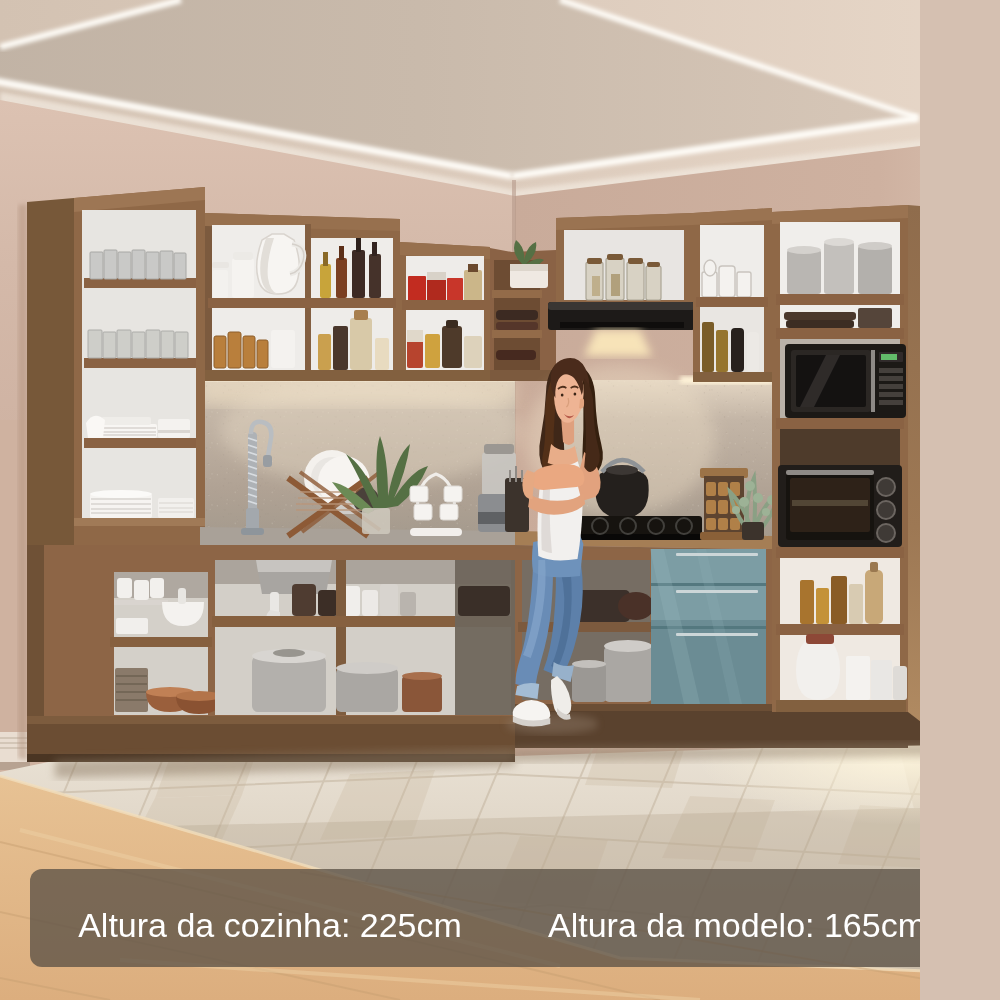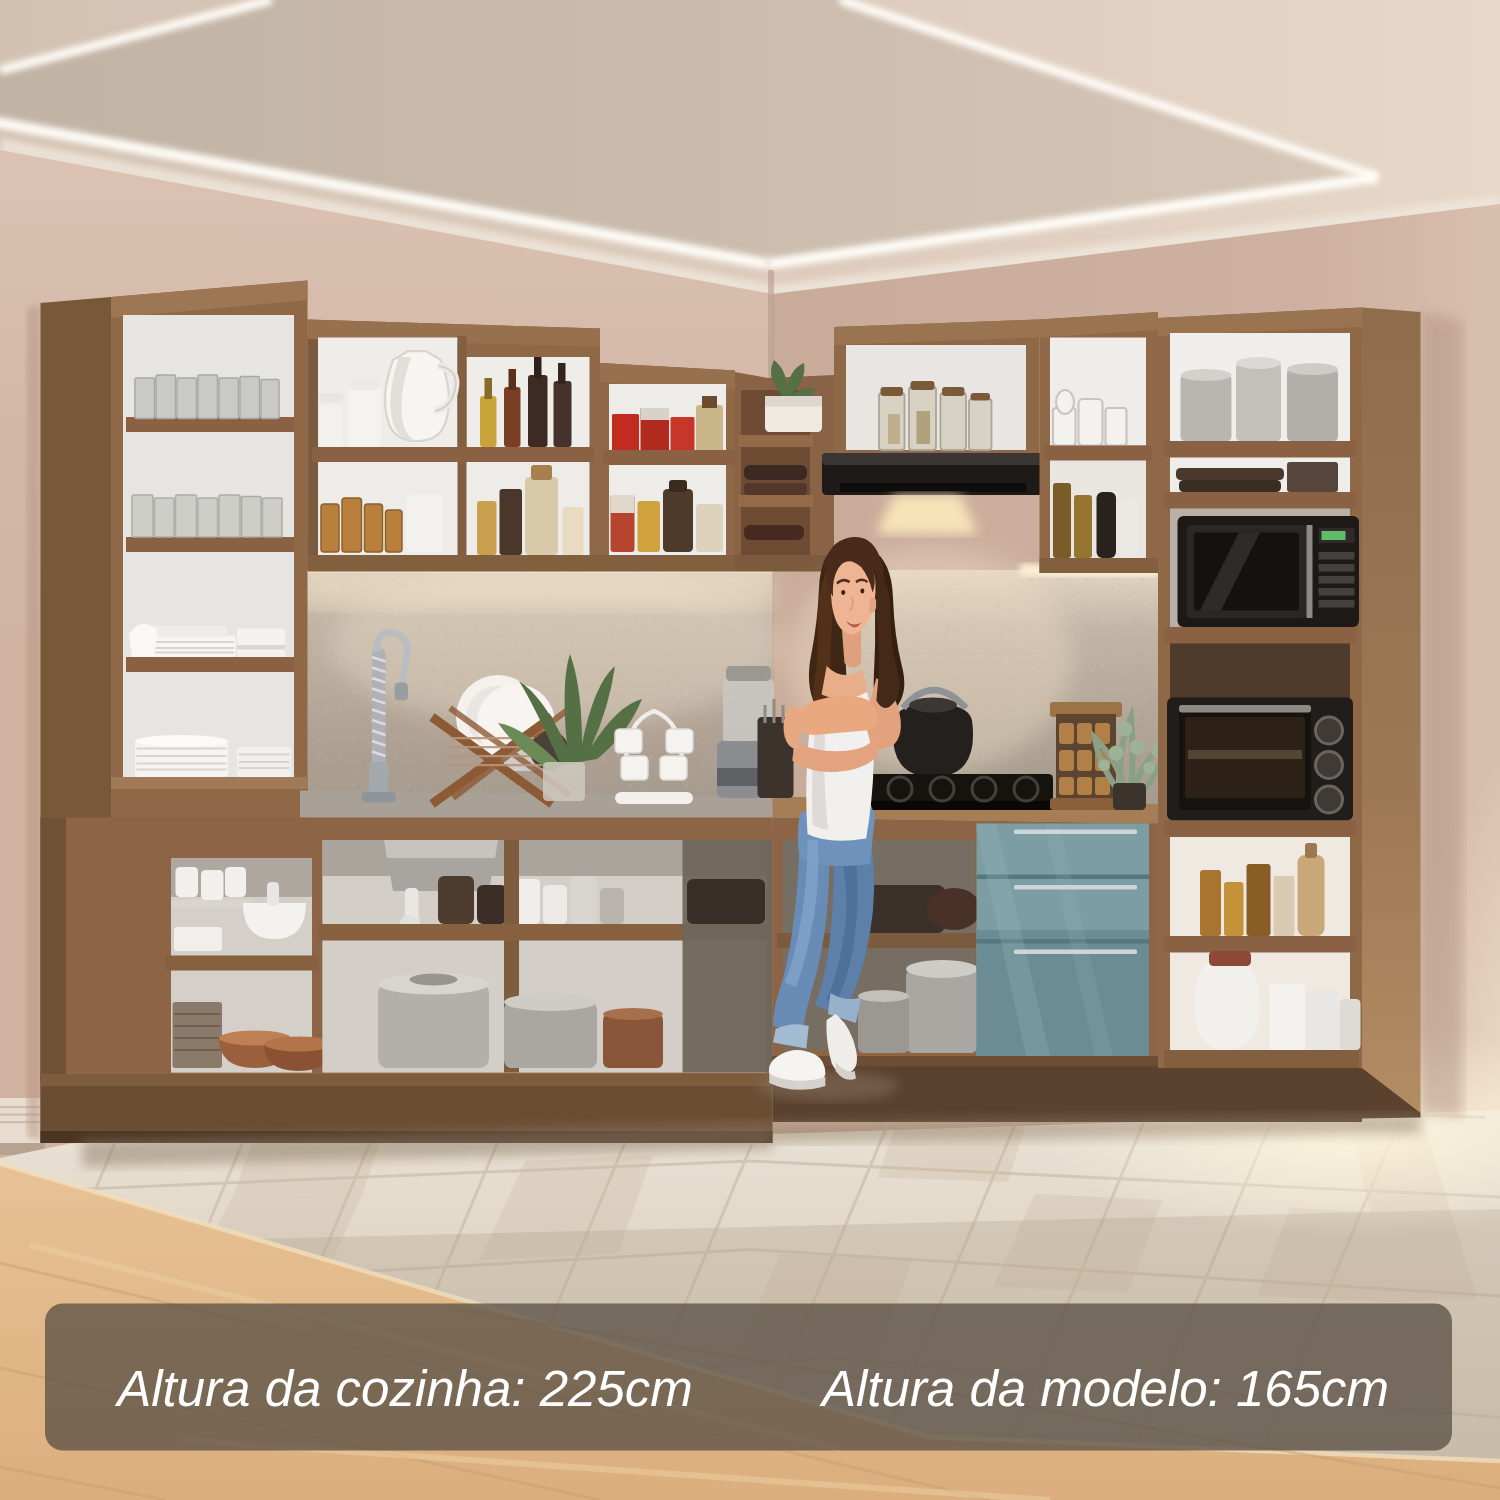--- a/index.html
+++ b/index.html
@@ -1,16 +1,16 @@
 <!DOCTYPE html>
 <html><head>
 <meta charset="utf-8">
 <style>
 html,body{margin:0;padding:0;background:#d5c0b1;}
-#scene{width:1000px;height:1000px;position:relative;overflow:hidden;font-family:"Liberation Sans",sans-serif;font-style:italic;}
+#scene{width:920px;height:1000px;position:relative;overflow:hidden;font-family:"Liberation Sans",sans-serif;}
 </style>
 </head>
 <body>
 <div id="scene">
 <svg width="1000" height="1000" viewBox="0 0 1000 1000" xmlns="http://www.w3.org/2000/svg">
 <defs>
 <linearGradient id="wallL" x1="0" y1="0" x2="0" y2="1">
  <stop offset="0" stop-color="#dcc2b2"></stop>
           <stop offset="0.5" stop-color="#d4b9a9"></stop>
           <stop offset="1" stop-color="#cfb3a3"></stop>

